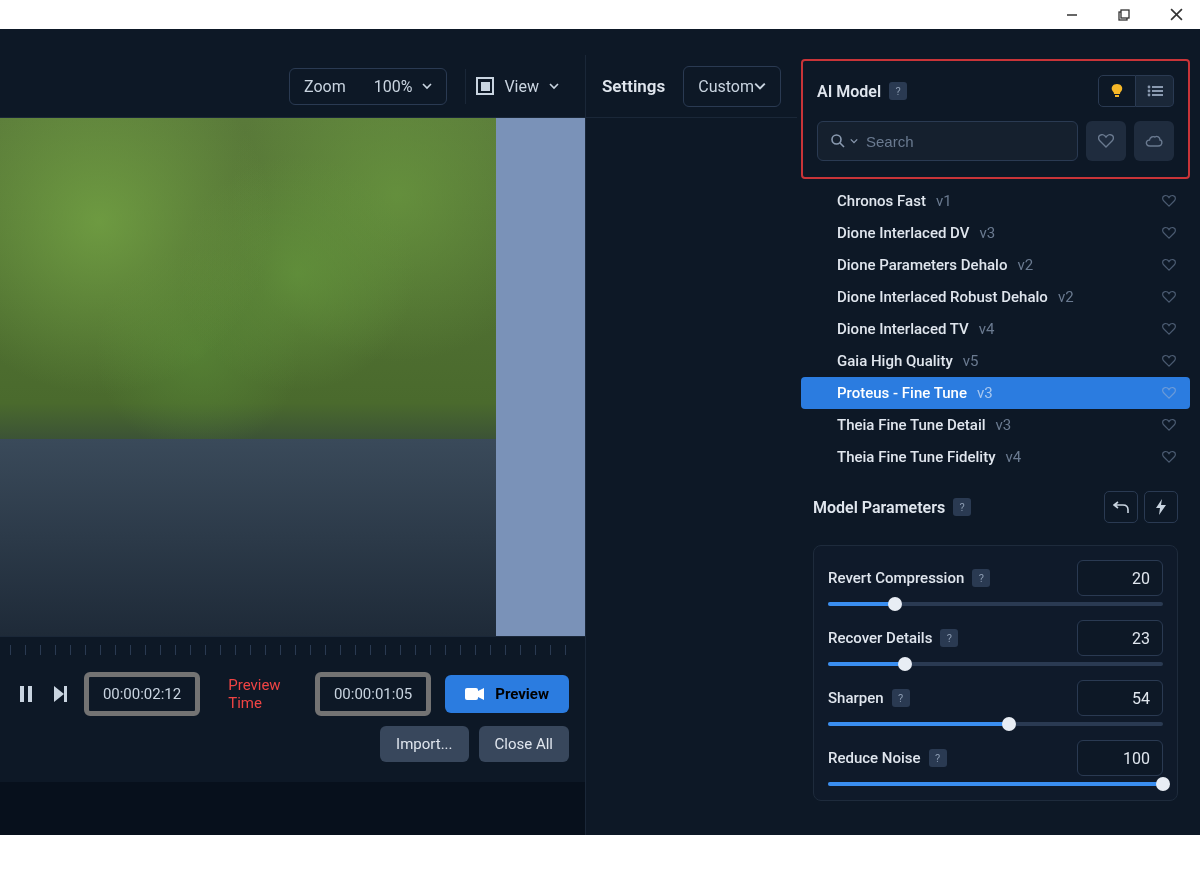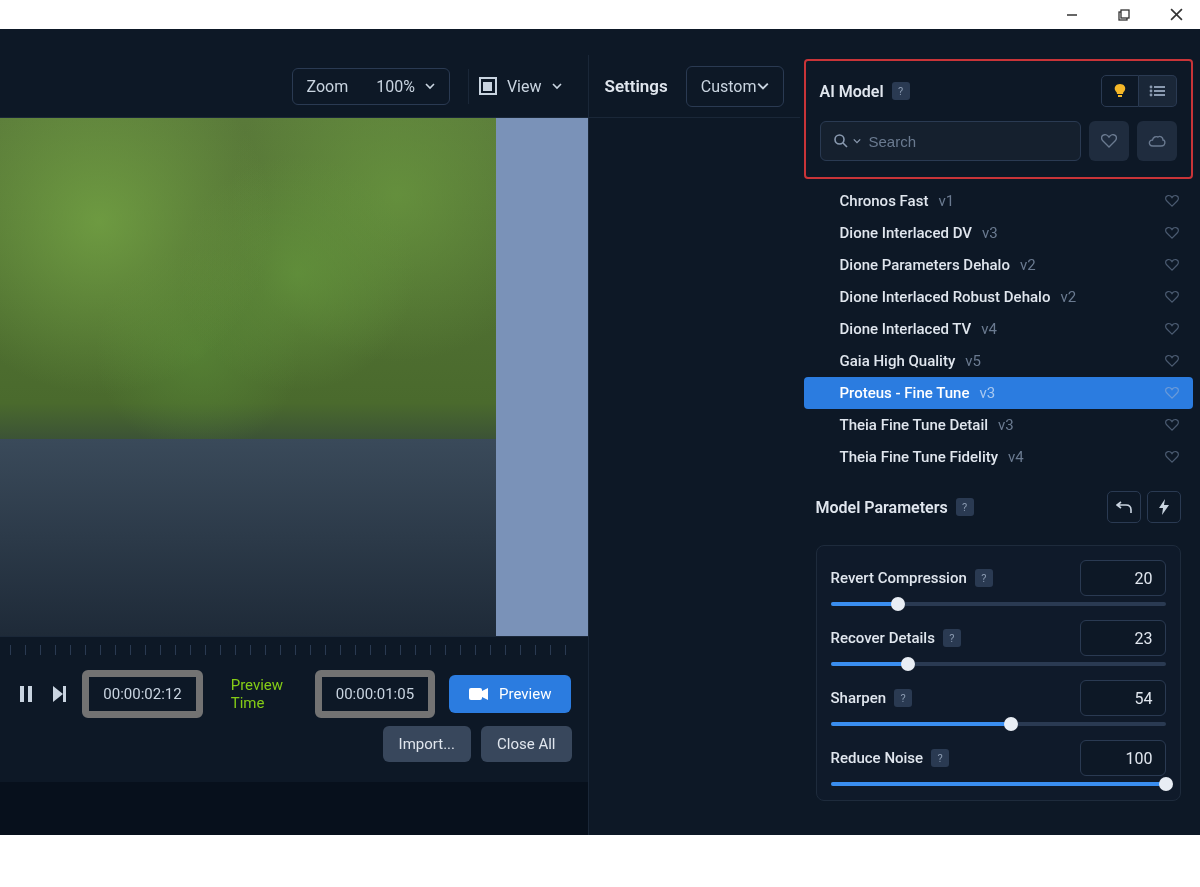--- a/index.html
+++ b/index.html
@@ -31,24 +31,24 @@
     radial-gradient(circle at 80% 15%, rgba(110,160,65,0.6) 0%, transparent 28%),
     radial-gradient(circle at 40% 45%, rgba(90,140,55,0.6) 0%, transparent 25%);}
   .vid-left::after{content:"";position:absolute;left:0;right:0;bottom:0;height:38%;background:linear-gradient(to bottom,#3a4a5a,#1e2a38);}
   .vid-right { flex: 1; background: #7a92b8; }
   
   .timeline-strip { height: 26px; background: #0d1826; border-top: 1px solid #1a2738; position: relative; }
   .timeline-strip::before { content: ""; position: absolute; left: 10px; right: 10px; top: 8px; height: 10px; background: repeating-linear-gradient(to right, #2a3a52 0 1px, transparent 1px 15px); }
   
   .controls-bar { height: 64px; display: flex; align-items: center; padding: 0 16px; gap: 14px; }
   .play-btn { width: 26px; height: 26px; display: flex; align-items: center; justify-content: center; color: #c9d4e0; cursor: pointer; }
-  .time-box { border: 7px solid #737373; border-radius: 6px; padding: 8px 14px; font-size: 15px; background: #0d1826; }
+  .time-box { border: 5px solid #737373; border-radius: 6px; padding: 8px 14px; font-size: 15px; background: #0d1826; }
   .spacer { flex: 1; }
-  .preview-label { font-size: 15px; color: #84cc16; margin-right: 4px; }
-  .preview-btn { background: #2b7ce0; color: #ffffff; border-radius: 6px; padding: 10px 20px; display: flex; align-items: center; gap: 10px; font-size: 15px; cursor: pointer; font-weight: 400;}
+  .preview-label { font-size: 15px; color: #ef4444; margin-right: 4px; }
+  .preview-btn { background: #2b7ce0; color: #000000; border-radius: 6px; padding: 10px 20px; display: flex; align-items: center; gap: 10px; font-size: 15px; cursor: pointer; font-weight: 700;}
   
   .bottom-buttons { height: 56px; display: flex; justify-content: flex-end; align-items: flex-start; padding: 0 16px; gap: 10px; }
   .gray-btn { background: #38475c; color: #e0e6ee; border-radius: 6px; padding: 9px 16px; font-size: 15px; cursor: pointer; }
   
   .footer-strip { flex: 1; background: #07101c; }
   
   
   .right-col { flex: 1; border-left: 1px solid #1a2738; display: flex; flex-direction: row; }
   .settings-header { height: 63px; display: flex; align-items: center; padding: 0 16px; gap: 18px; border-bottom: 1px solid #1a2738; }
   .settings-title { font-size: 17px; font-weight: 600; color: #e0e6ee; }

